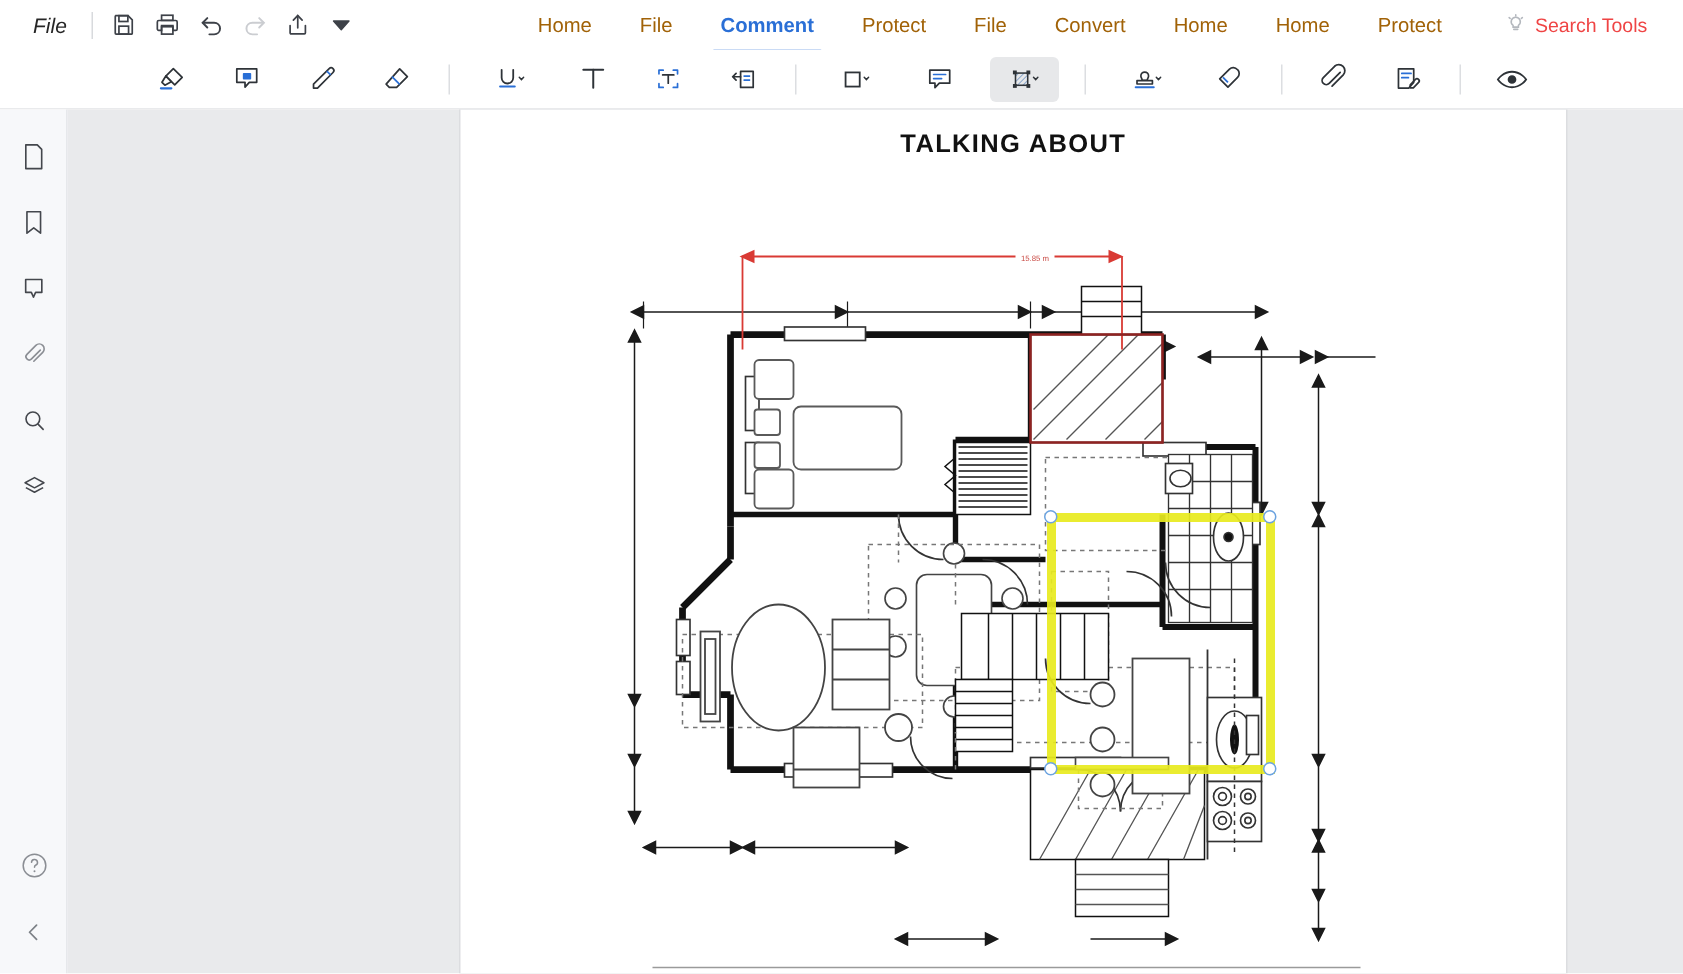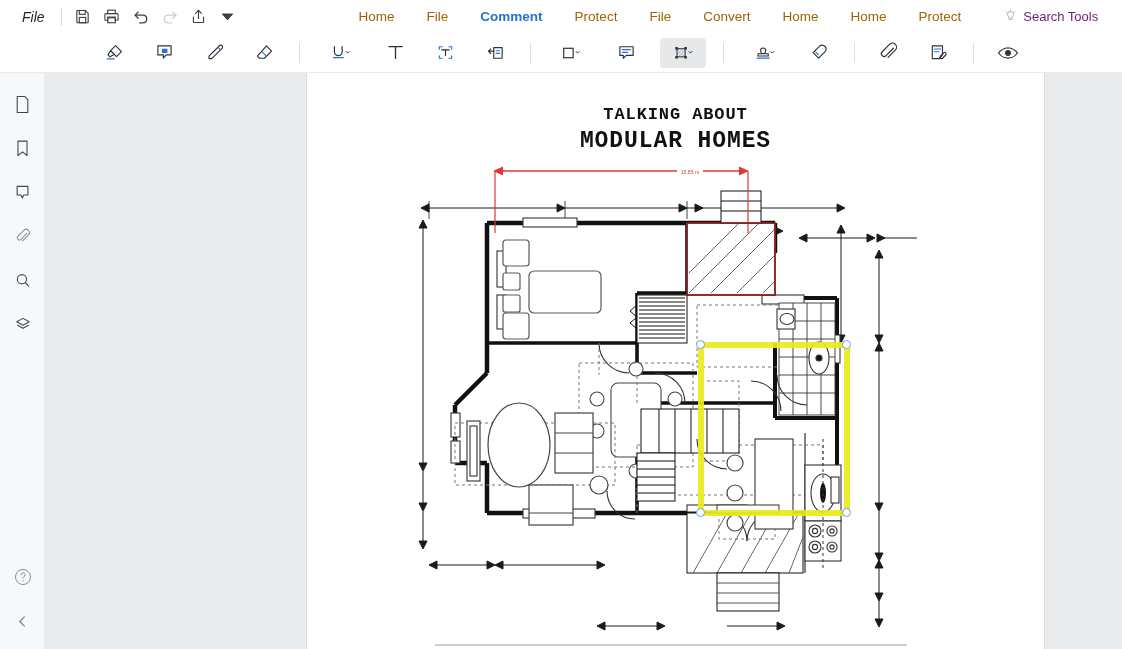--- a/index.html
+++ b/index.html
@@ -34,21 +34,21 @@
     font-size: 13.5px; color: #a16207; padding: 6px 16px;
     cursor: pointer; position: relative; white-space: nowrap;
   }
   .tab.active { color: #2a6fd6; font-weight: bold; text-align: center; }
   .tab.active::after {
     content: ""; position: absolute; left: 11px; right: 11px; bottom: -5px;
     height: 2.5px; background: #2a6fd6; border-radius: 2px;
   }
   .search-tools {
     display: flex; align-items: center; gap: 5px;
-    margin-left: 26px; color: #701a75; font-size: 13px; cursor: pointer;
+    margin-left: 26px; color: #ef4444; font-size: 13px; cursor: pointer;
   }
 
   
   .ribbon {
     position: absolute; left: 0; top: 33px; width: 1122px; height: 40px;
     background: #ffffff; display: flex; align-items: center;
     justify-content: center;
     border-bottom: 1px solid #e9eaec;
   }
   .ribbon-inner { display: flex; align-items: center; gap: 2px; }
@@ -78,23 +78,23 @@
   .docarea {
     position: absolute; left: 45px; top: 73px;
     width: 1077px; height: 576px; background: #e9eaec; overflow: hidden;
   }
   .page {
     position: absolute; left: 262px; top: 0px;
     width: 737px; height: 576px; background: #ffffff;
     box-shadow: 0 0 0 1px #dcdde0;
   }
   .doc-title {
-    position: absolute; left: 0; top: 32px; width: 737px;
+    position: absolute; left: 0; top: 13px; width: 737px;
     text-align: center;
-    font-family: Liberation Mono, monospace; color: #111;
+    font-family: Liberation Sans, sans-serif; color: #111;
   }
   .title-l1 { font-size: 17px; font-weight: bold; letter-spacing: .9px; }
   .title-l2 { font-size: 23px; font-weight: bold; letter-spacing: .9px; margin-top: 4px; }
 
   .handle {
     position: absolute; width: 9px; height: 9px; border-radius: 50%;
     background: #ffffff; border: 1.6px solid #6ba3e0; z-index: 30;
   }
 </style>
 </head>
@@ -360,21 +360,20 @@
         </svg>
       </div>
     </div>
   </div>
 
   <div class="docarea">
     <div class="page">
 
       <div class="doc-title">
         <div class="title-l1">TALKING ABOUT</div>
-        <div class="title-l2">MODULAR HOMES</div>
       </div>
 
       <svg width="737" height="576" viewBox="0 0 737 576" style="position:absolute;left:0;top:0;">
         <g stroke="#111" fill="none" stroke-linecap="butt">
 
           <g stroke="#1a1a1a" stroke-width="1">
 
             <path d="M122 135 H 250"></path>
             <path d="M114 135 l8 -4 v8 z" fill="#1a1a1a"></path>
             <path d="M258 135 l-8 -4 v8 z" fill="#1a1a1a"></path>

